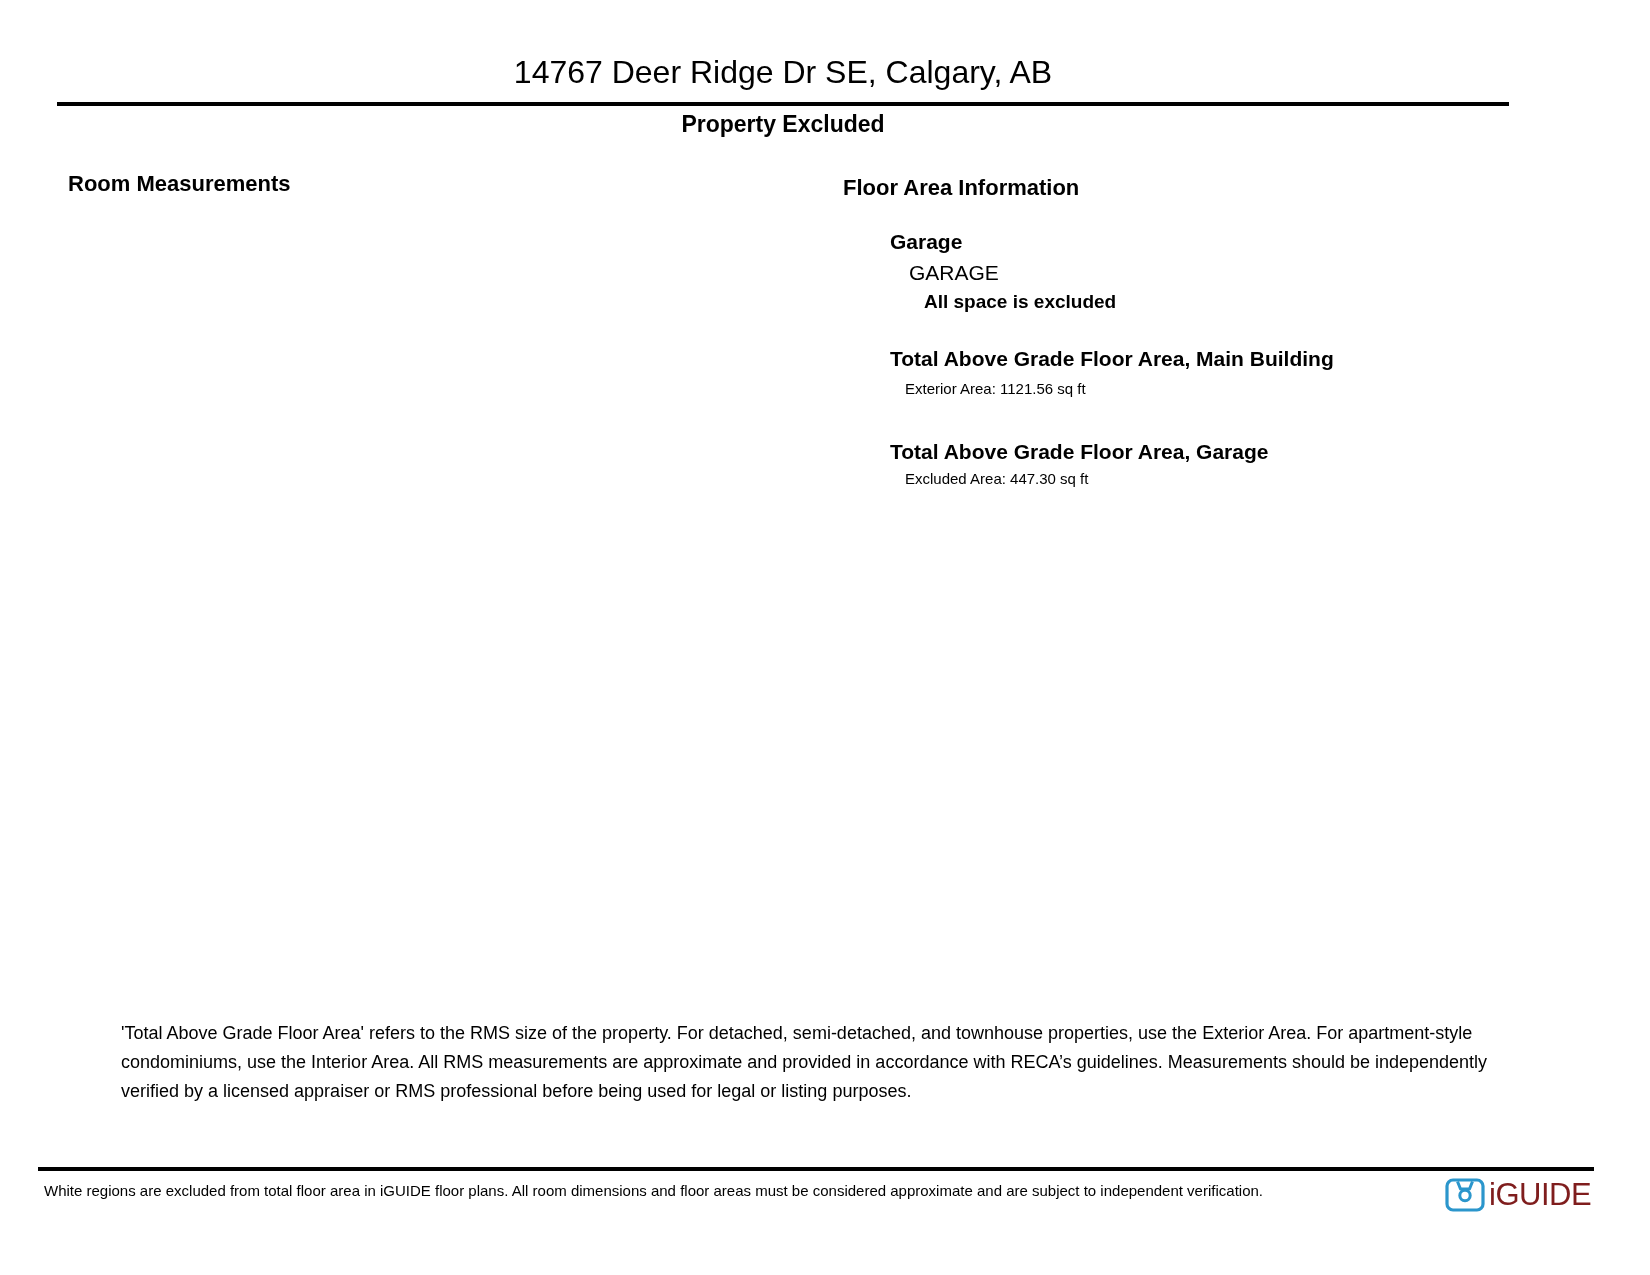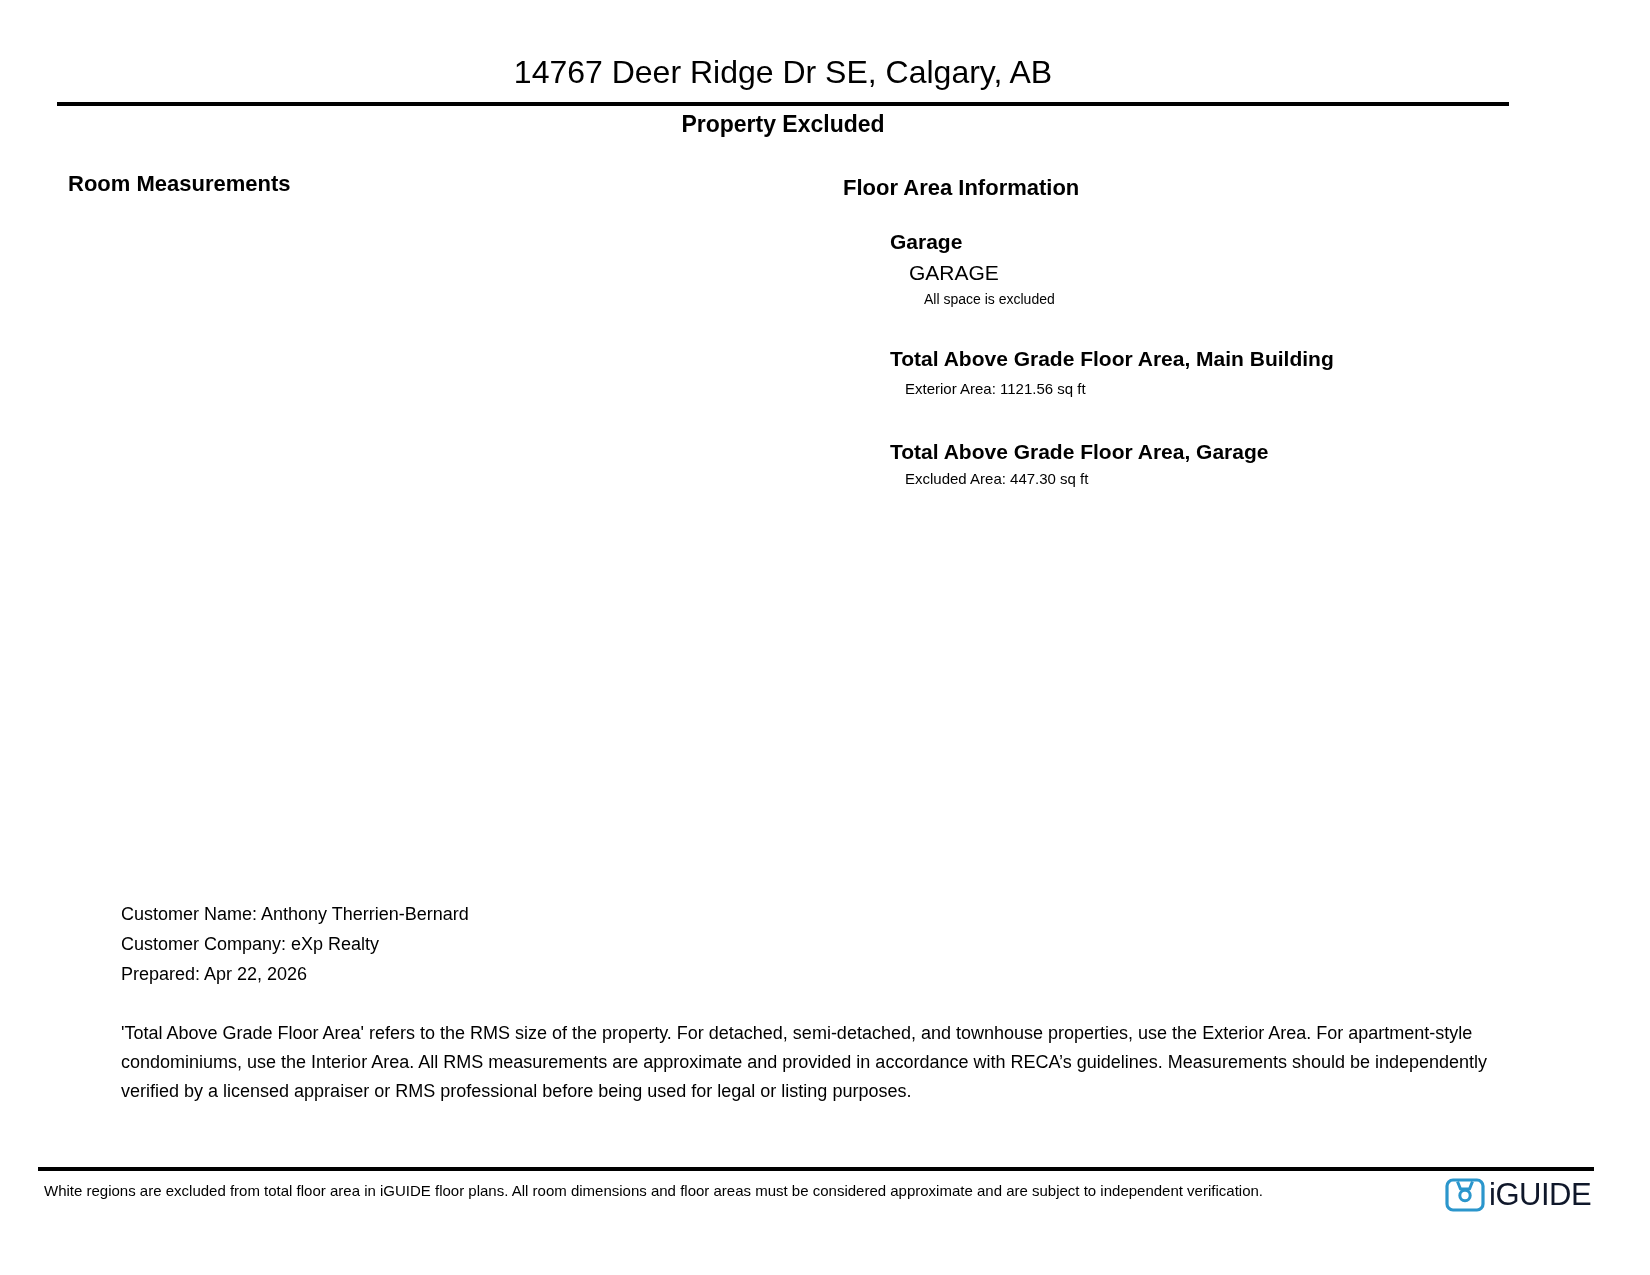--- a/index.html
+++ b/index.html
@@ -26,21 +26,21 @@
     position: absolute; left: 57px; top: 111px; width: 1452px;
     text-align: center; font-size: 23px; font-weight: bold;
   }
 
   .col-heading { position: absolute; font-size: 22px; font-weight: bold; }
   .rm-heading { left: 68px; top: 171px; }
   .fa-heading { left: 843px; top: 175px; }
 
   .fa-section-title { position: absolute; left: 890px; font-size: 21px; font-weight: bold; }
   .fa-room-label   { position: absolute; left: 909px; font-size: 21px; }
-  .fa-room-note    { position: absolute; left: 924px; font-size: 14px; }
+  .fa-room-note    { position: absolute; left: 924px; font-size: 19px; font-weight: bold; }
   .fa-value        { position: absolute; left: 905px; font-size: 15px; }
 
   .customer-block {
     position: absolute; left: 121px; top: 899px;
     font-size: 18px; line-height: 30px;
   }
 
   .disclaimer {
     position: absolute; left: 121px; top: 1019px; width: 1385px;
     font-size: 18px; line-height: 29px;
@@ -53,21 +53,21 @@
   .footer-note {
     position: absolute; left: 44px; top: 1182px; font-size: 15px;
   }
 
   .brand-lockup {
     position: absolute; left: 1445px; top: 1177px; height: 35px;
     display: flex; align-items: center;
   }
   .brand-icon { width: 40px; height: 34px; display: block; }
   .brand-text {
-    font-size: 31px; color: #0f172a; margin-left: 4px;
+    font-size: 31px; color: #7f1d1d; margin-left: 4px;
     letter-spacing: -0.5px; font-weight: normal; line-height: 34px;
   }
 </style>
 </head>
 <body>
 
 <div class="page">
 
   <div class="page-title">14767 Deer Ridge Dr SE, Calgary, AB</div>
   <div class="title-rule"></div>
@@ -79,25 +79,20 @@
   <div class="fa-section-title" style="top:230px">Garage</div>
   <div class="fa-room-label" style="top:261px">GARAGE</div>
   <div class="fa-room-note" style="top:291px">All space is excluded</div>
 
   <div class="fa-section-title" style="top:347px">Total Above Grade Floor Area, Main Building</div>
   <div class="fa-value" style="top:380px">Exterior Area: 1121.56 sq ft</div>
 
   <div class="fa-section-title" style="top:440px">Total Above Grade Floor Area, Garage</div>
   <div class="fa-value" style="top:470px">Excluded Area: 447.30 sq ft</div>
 
-  <div class="customer-block">
-    <div>Customer Name: Anthony Therrien-Bernard</div>
-    <div>Customer Company: eXp Realty</div>
-    <div>Prepared: Apr 22, 2026</div>
-  </div>
 
   <div class="disclaimer">'Total Above Grade Floor Area' refers to the RMS size of the property. For detached, semi-detached, and townhouse properties, use the Exterior Area. For apartment-style condominiums, use the Interior Area. All RMS measurements are approximate and provided in accordance with RECA’s guidelines. Measurements should be independently verified by a licensed appraiser or RMS professional before being used for legal or listing purposes.</div>
 
   <div class="footer-rule"></div>
   <div class="footer-note">White regions are excluded from total floor area in iGUIDE floor plans. All room dimensions and floor areas must be considered approximate and are subject to independent verification.</div>
 
   <div class="brand-lockup">
     <svg class="brand-icon" viewBox="0 0 40 34" xmlns="http://www.w3.org/2000/svg">
       <rect x="2" y="2" width="36" height="30" rx="6" ry="6" fill="none" stroke="#2b96cc" stroke-width="3.2"></rect>
       <path d="M12.5 3.5 L15.5 11 L24.5 11 L27.5 3.5" fill="none" stroke="#2b96cc" stroke-width="3" stroke-linejoin="round"></path>

